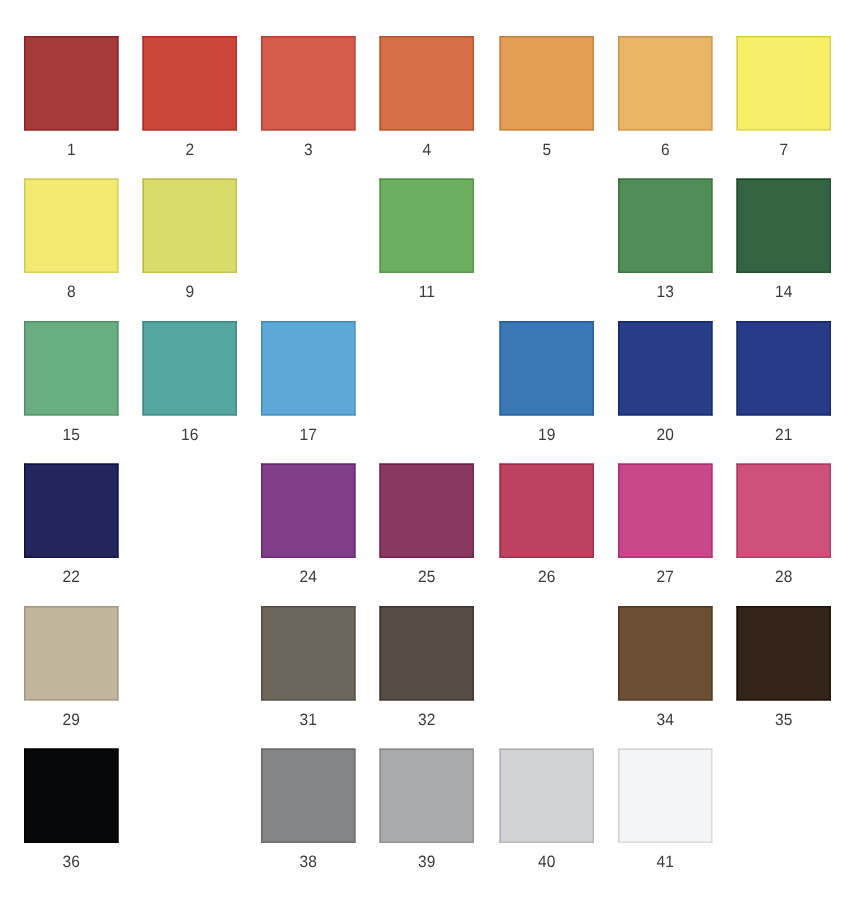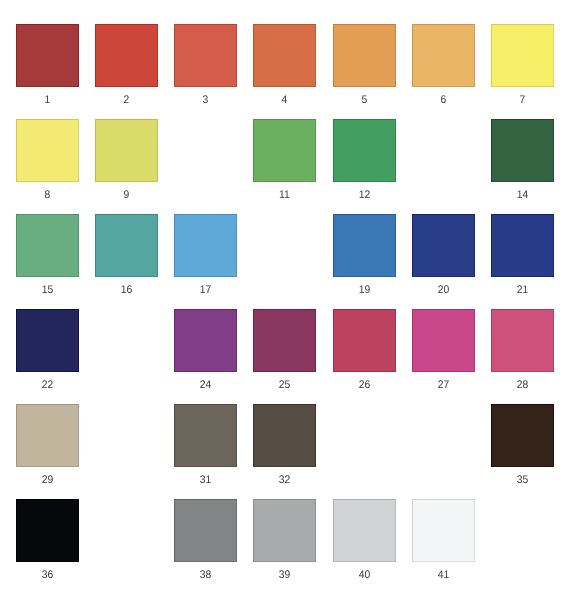--- a/index.html
+++ b/index.html
@@ -77,23 +77,23 @@
     <div class="label" style="color: rgb(58, 58, 58); font-size: 11px;">8</div>
   </div>
   <div class="cell" style="left:79.15px;top:94.9px">
     <div class="swatch" style="background-color: rgb(218, 220, 105); border-color: rgb(185, 187, 79) rgb(193, 195, 85) rgb(193, 195, 85) rgb(185, 187, 79); width: 63px; height: 63px;"></div>
     <div class="label" style="color: rgb(58, 58, 58); font-size: 11px;">9</div>
   </div>
   <div class="cell" style="left:237.45px;top:94.9px">
     <div class="swatch" style="background-color: rgb(109, 175, 96); border-color: rgb(82, 145, 70) rgb(89, 152, 77) rgb(89, 152, 77) rgb(82, 145, 70); width: 63px; height: 63px;"></div>
     <div class="label" style="color: rgb(58, 58, 58); font-size: 11px;">11</div>
   </div>
-  <div class="cell" style="left:316.6px;top:94.9px">
-    <div class="swatch" style="background-color: rgb(68, 157, 97); border-color: rgb(44, 128, 71) rgb(50, 135, 78) rgb(50, 135, 78) rgb(44, 128, 71); width: 63px; height: 63px;"></div>
-    <div class="label" style="color: rgb(58, 58, 58); font-size: 11px;">12</div>
+  <div class="cell" style="left:395.75px;top:94.9px">
+    <div class="swatch" style="background-color: rgb(81, 141, 86); border-color: rgb(56, 113, 61) rgb(62, 120, 67) rgb(62, 120, 67) rgb(56, 113, 61); width: 63px; height: 63px;"></div>
+    <div class="label" style="color: rgb(58, 58, 58); font-size: 11px;">13</div>
   </div>
   <div class="cell" style="left:474.9px;top:94.9px">
     <div class="swatch" style="background-color: rgb(52, 99, 66); border-color: rgb(29, 73, 42) rgb(35, 80, 48) rgb(35, 80, 48) rgb(29, 73, 42); width: 63px; height: 63px;"></div>
     <div class="label" style="color: rgb(58, 58, 58); font-size: 11px;">14</div>
   </div>
   <div class="cell" style="left:0.0px;top:189.8px">
     <div class="swatch" style="background-color: rgb(105, 174, 128); border-color: rgb(79, 144, 100) rgb(85, 151, 107) rgb(85, 151, 107) rgb(79, 144, 100); width: 63px; height: 63px;"></div>
     <div class="label" style="color: rgb(58, 58, 58); font-size: 11px;">15</div>
   </div>
   <div class="cell" style="left:79.15px;top:189.8px">
@@ -145,20 +145,24 @@
     <div class="label" style="color: rgb(58, 58, 58); font-size: 11px;">29</div>
   </div>
   <div class="cell" style="left:158.3px;top:379.6px">
     <div class="swatch" style="background-color: rgb(109, 102, 91); border-color: rgb(82, 76, 66) rgb(89, 82, 72) rgb(89, 82, 72) rgb(82, 76, 66); width: 63px; height: 63px;"></div>
     <div class="label" style="color: rgb(58, 58, 58); font-size: 11px;">31</div>
   </div>
   <div class="cell" style="left:237.45px;top:379.6px">
     <div class="swatch" style="background-color: rgb(85, 77, 68); border-color: rgb(60, 52, 44) rgb(66, 59, 50) rgb(66, 59, 50) rgb(60, 52, 44); width: 63px; height: 63px;"></div>
     <div class="label" style="color: rgb(58, 58, 58); font-size: 11px;">32</div>
   </div>
+  <div class="cell" style="left:395.75px;top:379.6px">
+    <div class="swatch" style="background-color: rgb(107, 79, 53); border-color: rgb(81, 54, 30) rgb(87, 60, 36) rgb(87, 60, 36) rgb(81, 54, 30); width: 63px; height: 63px;"></div>
+    <div class="label" style="color: rgb(58, 58, 58); font-size: 11px;">34</div>
+  </div>
   <div class="cell" style="left:474.9px;top:379.6px">
     <div class="swatch" style="background-color: rgb(51, 35, 24); border-color: rgb(28, 13, 3) rgb(34, 18, 8) rgb(34, 18, 8) rgb(28, 13, 3); width: 63px; height: 63px;"></div>
     <div class="label" style="color: rgb(58, 58, 58); font-size: 11px;">35</div>
   </div>
   <div class="cell" style="left:0.0px;top:474.5px">
     <div class="swatch" style="background-color: rgb(7, 8, 10); border-color: rgb(0, 0, 0) rgb(2, 2, 3) rgb(2, 2, 3) rgb(0, 0, 0); width: 63px; height: 63px;"></div>
     <div class="label" style="color: rgb(58, 58, 58); font-size: 11px;">36</div>
   </div>
   <div class="cell" style="left:158.3px;top:474.5px">
     <div class="swatch" style="background-color: rgb(130, 132, 134); border-color: rgb(102, 104, 106) rgb(109, 111, 113) rgb(109, 111, 113) rgb(102, 104, 106); width: 63px; height: 63px;"></div>

